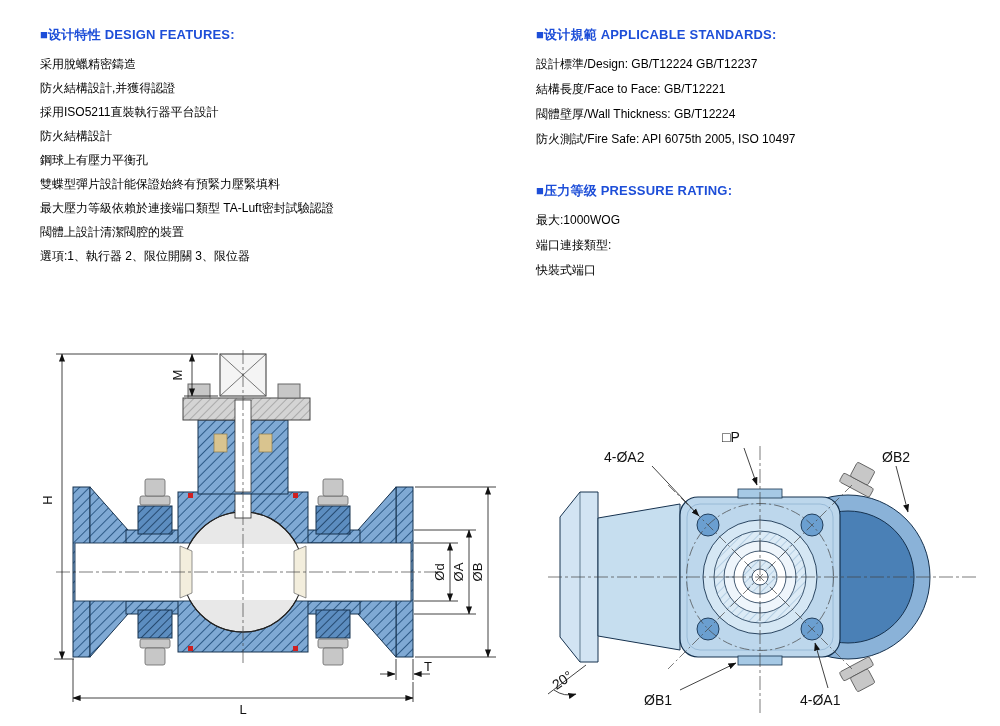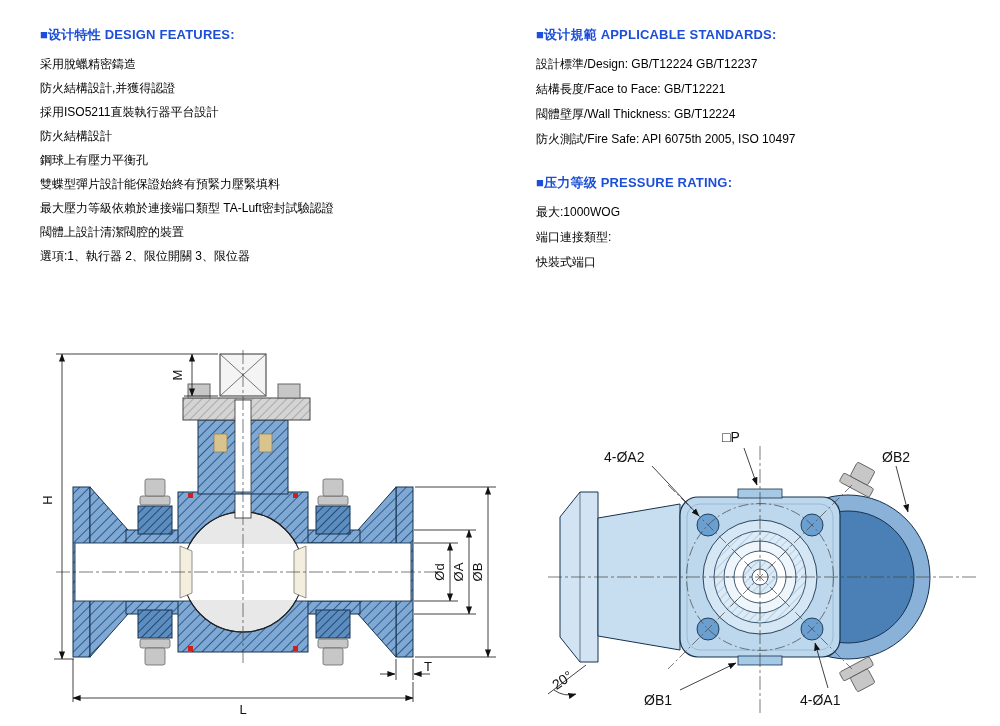--- a/index.html
+++ b/index.html
@@ -5,21 +5,21 @@
   * { margin:0; padding:0; box-sizing:border-box; }
   html,body { background:#fff; }
   body { font-family:"Liberation Sans","DejaVu Sans",sans-serif; color:#111; }
   .page { position:relative; width:1000px; height:726px; background:#ffffff; overflow:hidden; }
   .col { position:absolute; }
   .col-left { left:40px; top:26px; width:480px; }
   .col-right { left:536px; top:26px; width:450px; }
   .sec-title { font-size:13px; font-weight:bold; color:#1d4ed8; margin-bottom:8px; letter-spacing:.2px; }
   .line { font-size:12px; line-height:24px; color:#000000; white-space:nowrap; }
   .col-right .line { line-height:25px; }
-  .pressure-title { margin-top:22px; }
+  .pressure-title { margin-top:30px; }
   .drawing { position:absolute; }
   .drawing-left { left:38px; top:350px; }
   .drawing-right { left:540px; top:422px; }
   svg text { font-family:"Liberation Sans","DejaVu Sans",sans-serif; }
 </style>
 </head>
 <body>
 
 <div class="page">
 

